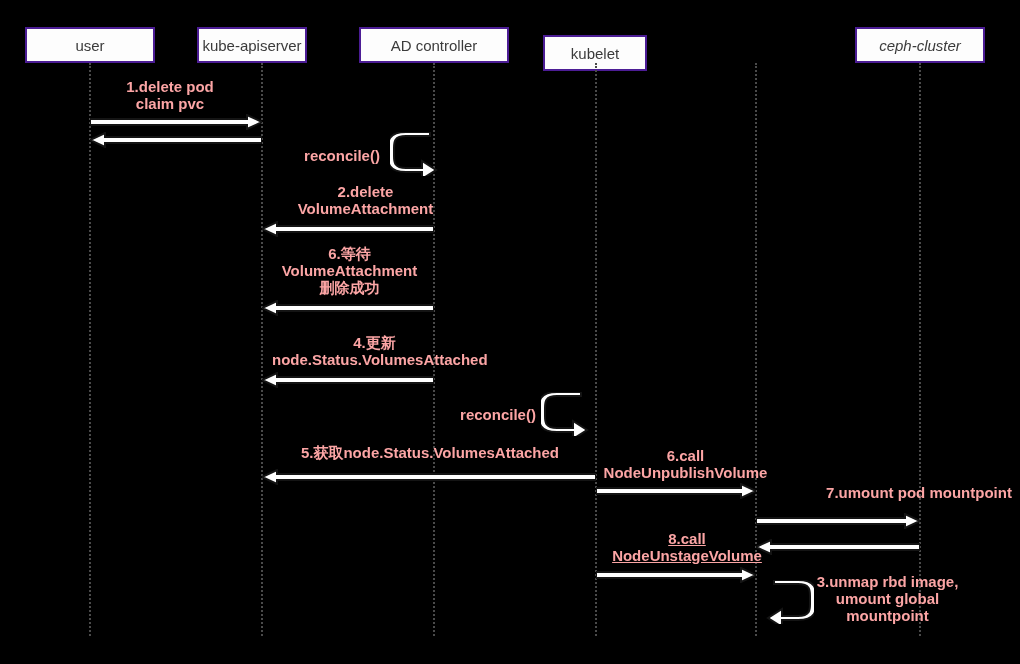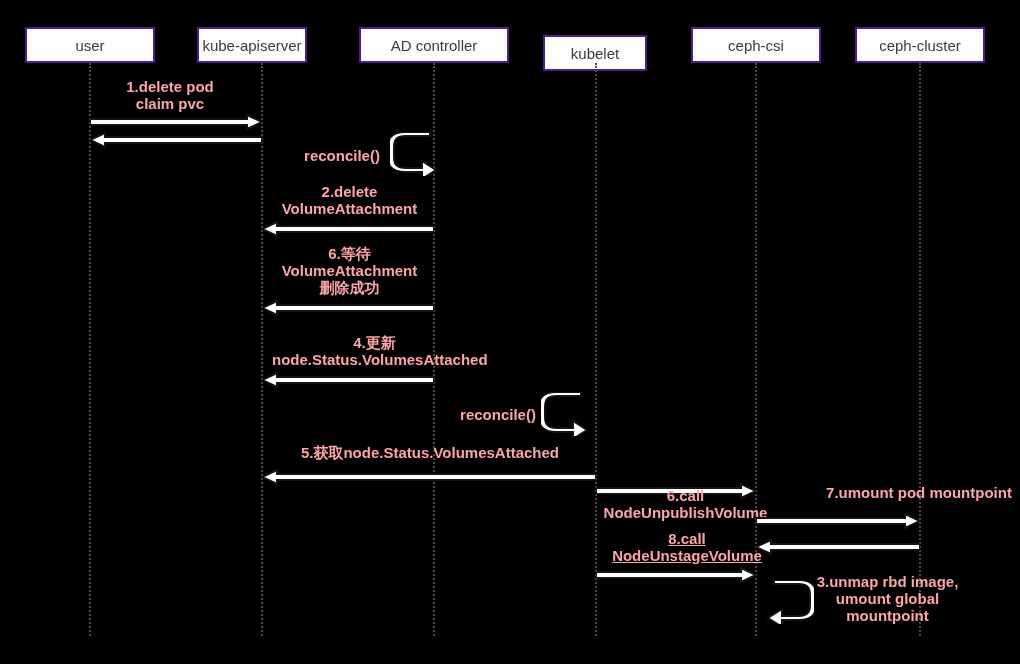--- a/index.html
+++ b/index.html
@@ -29,60 +29,57 @@
     </div>
     <div class="lifeline" style="left: 261px; top: 63px; height: 573px;"></div>
     <div class="participant" style="left: 359px; top: 27px; width: 150px; height: 36px;">
       <span>AD controller</span>
     </div>
     <div class="lifeline" style="left: 433px; top: 63px; height: 573px;"></div>
     <div class="participant" style="left: 543px; top: 27px; width: 104px; height: 36px; margin-top: 8px;">
       <span>kubelet</span>
     </div>
     <div class="lifeline" style="left: 595px; top: 63px; height: 573px;"></div>
-    <div class="participant" style="left: 691px; top: 27px; width: 130px; height: 36px;">
-      <span>ceph-csi</span>
-    </div>
     <div class="lifeline" style="left: 755px; top: 63px; height: 573px;"></div>
-    <div class="participant" style="left: 855px; top: 27px; width: 130px; height: 36px;">
+    <div class="participant" style="left: 855px; top: 27px; width: 130px; height: 36px; font-style: italic;">
       <span>ceph-cluster</span>
     </div>
     <div class="lifeline" style="left: 919px; top: 63px; height: 573px;"></div>
     <svg width="172" height="16" style="position: absolute; left: 90px; top: 114px;">
       <polygon points="0,5 157,5 157,1 172,8 157,15 157,11 0,11" fill="#ffffff" stroke="#141414" stroke-width="2" stroke-linejoin="miter"></polygon>
     </svg>
     <div class="msg-label" style="left: 95px; top: 78px; width: 150px;">1.delete pod
 claim pvc</div>
     <svg width="172" height="16" style="position: absolute; left: 90px; top: 132px;">
       <polygon points="172,5 15,5 15,1 0,8 15,15 15,11 172,11" fill="#ffffff" stroke="#141414" stroke-width="2" stroke-linejoin="miter"></polygon>
     </svg>
     <svg width="172" height="16" style="position: absolute; left: 262px; top: 221px;">
       <polygon points="172,5 15,5 15,1 0,8 15,15 15,11 172,11" fill="#ffffff" stroke="#141414" stroke-width="2" stroke-linejoin="miter"></polygon>
     </svg>
-    <div class="msg-label" style="left: 272px; top: 183px; width: 155px; text-align: center;">2.delete
+    <div class="msg-label" style="left: 288px; top: 183px; width: 155px; text-align: center;">2.delete
 VolumeAttachment</div>
     <svg width="172" height="16" style="position: absolute; left: 262px; top: 300px;">
       <polygon points="172,5 15,5 15,1 0,8 15,15 15,11 172,11" fill="#ffffff" stroke="#141414" stroke-width="2" stroke-linejoin="miter"></polygon>
     </svg>
     <div class="msg-label" style="left: 272px; top: 245px; width: 155px;">6.等待
 VolumeAttachment
 删除成功</div>
     <svg width="172" height="16" style="position: absolute; left: 262px; top: 372px;">
       <polygon points="172,5 15,5 15,1 0,8 15,15 15,11 172,11" fill="#ffffff" stroke="#141414" stroke-width="2" stroke-linejoin="miter"></polygon>
     </svg>
     <div class="msg-label" style="left: 272px; top: 334px; width: 205px;">4.更新
 node.Status.VolumesAttached</div>
     <svg width="334" height="16" style="position: absolute; left: 262px; top: 469px;">
       <polygon points="334,5 15,5 15,1 0,8 15,15 15,11 334,11" fill="#ffffff" stroke="#141414" stroke-width="2" stroke-linejoin="miter"></polygon>
     </svg>
     <div class="msg-label" style="left: 290px; top: 444px; width: 280px;">5.获取node.Status.VolumesAttached</div>
     <svg width="160" height="16" style="position: absolute; left: 596px; top: 483px;">
       <polygon points="0,5 145,5 145,1 160,8 145,15 145,11 0,11" fill="#ffffff" stroke="#141414" stroke-width="2" stroke-linejoin="miter"></polygon>
     </svg>
-    <div class="msg-label" style="left: 598px; top: 447px; width: 175px; margin-top: 40px;">6.call
+    <div class="msg-label" style="left: 598px; top: 447px; width: 175px;">6.call
 NodeUnpublishVolume</div>
     <svg width="164" height="16" style="position: absolute; left: 756px; top: 513px;">
       <polygon points="0,5 149,5 149,1 164,8 149,15 149,11 0,11" fill="#ffffff" stroke="#141414" stroke-width="2" stroke-linejoin="miter"></polygon>
     </svg>
     <div class="msg-label" style="left: 816px; top: 484px; width: 206px;">7.umount pod mountpoint</div>
     <svg width="164" height="16" style="position: absolute; left: 756px; top: 539px;">
       <polygon points="164,5 15,5 15,1 0,8 15,15 15,11 164,11" fill="#ffffff" stroke="#141414" stroke-width="2" stroke-linejoin="miter"></polygon>
     </svg>
     <svg width="160" height="16" style="position: absolute; left: 596px; top: 567px;">
       <polygon points="0,5 145,5 145,1 160,8 145,15 145,11 0,11" fill="#ffffff" stroke="#141414" stroke-width="2" stroke-linejoin="miter"></polygon>

